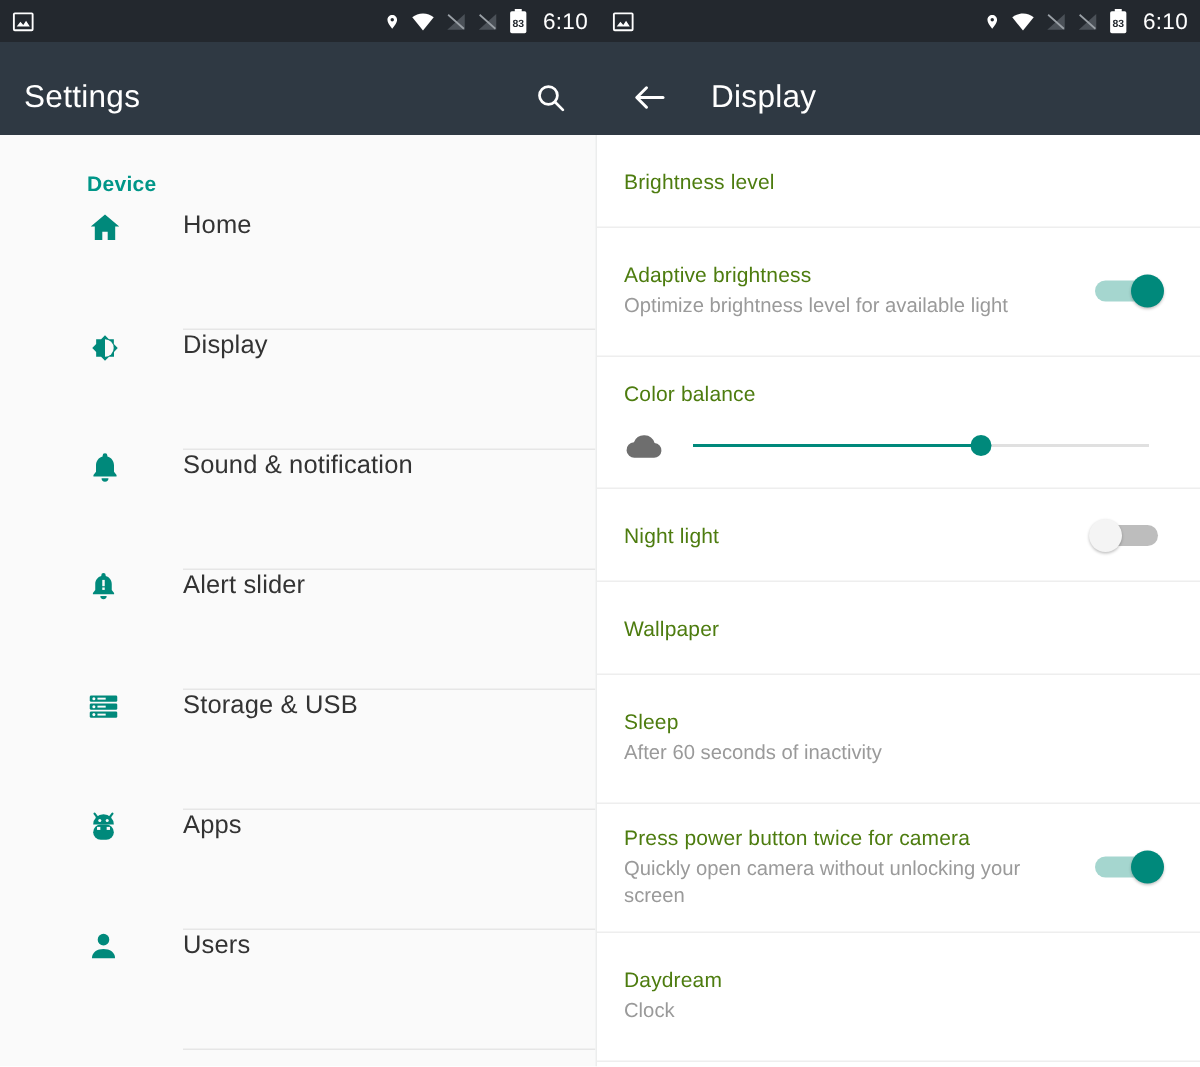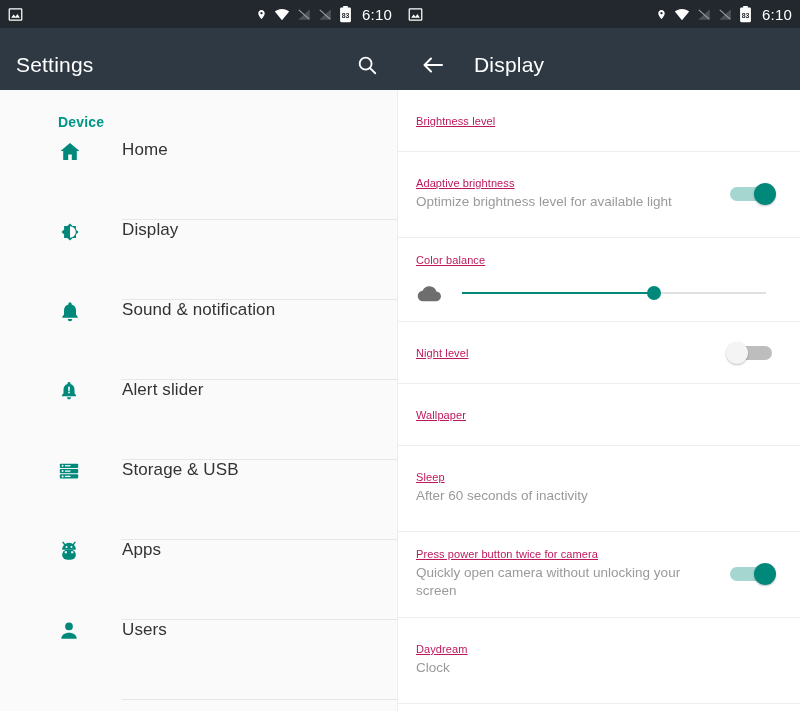--- a/index.html
+++ b/index.html
@@ -76,21 +76,21 @@
   .right-pane { flex: 1; background: #ffffff; overflow: hidden; position: relative; }
   .pref {
     position: relative; padding: 0 24px 0 18px;
     display: flex; align-items: center;
   }
   .pref::after {
     content: ""; position: absolute; left: 0; right: 0; bottom: 0;
     height: 1px; background: #eeeeee;
   }
   .pref-text { flex: 1; min-width: 0; }
-  .pref-title { font-size: 11px; color: #be185d; letter-spacing: .1px; text-decoration: underline; }
+  .pref-title { font-size: 14px; color: #4d7c0f; letter-spacing: .1px; }
   .pref-sub {
     font-size: 13.5px; color: #9a9a9a; margin-top: 4px; line-height: 1.35;
     max-width: 270px;
   }
   .pref.single { height: 62px; }
   .pref.double { min-height: 86px; padding-top: 14px; padding-bottom: 16px; }
 
   
   .switch { width: 50px; height: 26px; position: relative; flex: 0 0 50px; cursor: pointer; margin-left: 12px; }
   .switch .track {
@@ -372,21 +372,21 @@
           <span class="slider-track">
             <span class="rail"></span>
             <span class="fill" id="cb-fill" style="width: 63%;"></span>
             <span class="knob" id="cb-knob" style="left: 63%;"></span>
           </span>
         </div>
       </div>
 
       <div class="pref single">
         <div class="pref-text">
-          <div class="pref-title">Night level</div>
+          <div class="pref-title">Night light</div>
         </div>
         <div class="switch off">
           <span class="track"></span>
           <span class="thumb"></span>
         </div>
       </div>
 
       <div class="pref single">
         <div class="pref-text">
           <div class="pref-title">Wallpaper</div>

